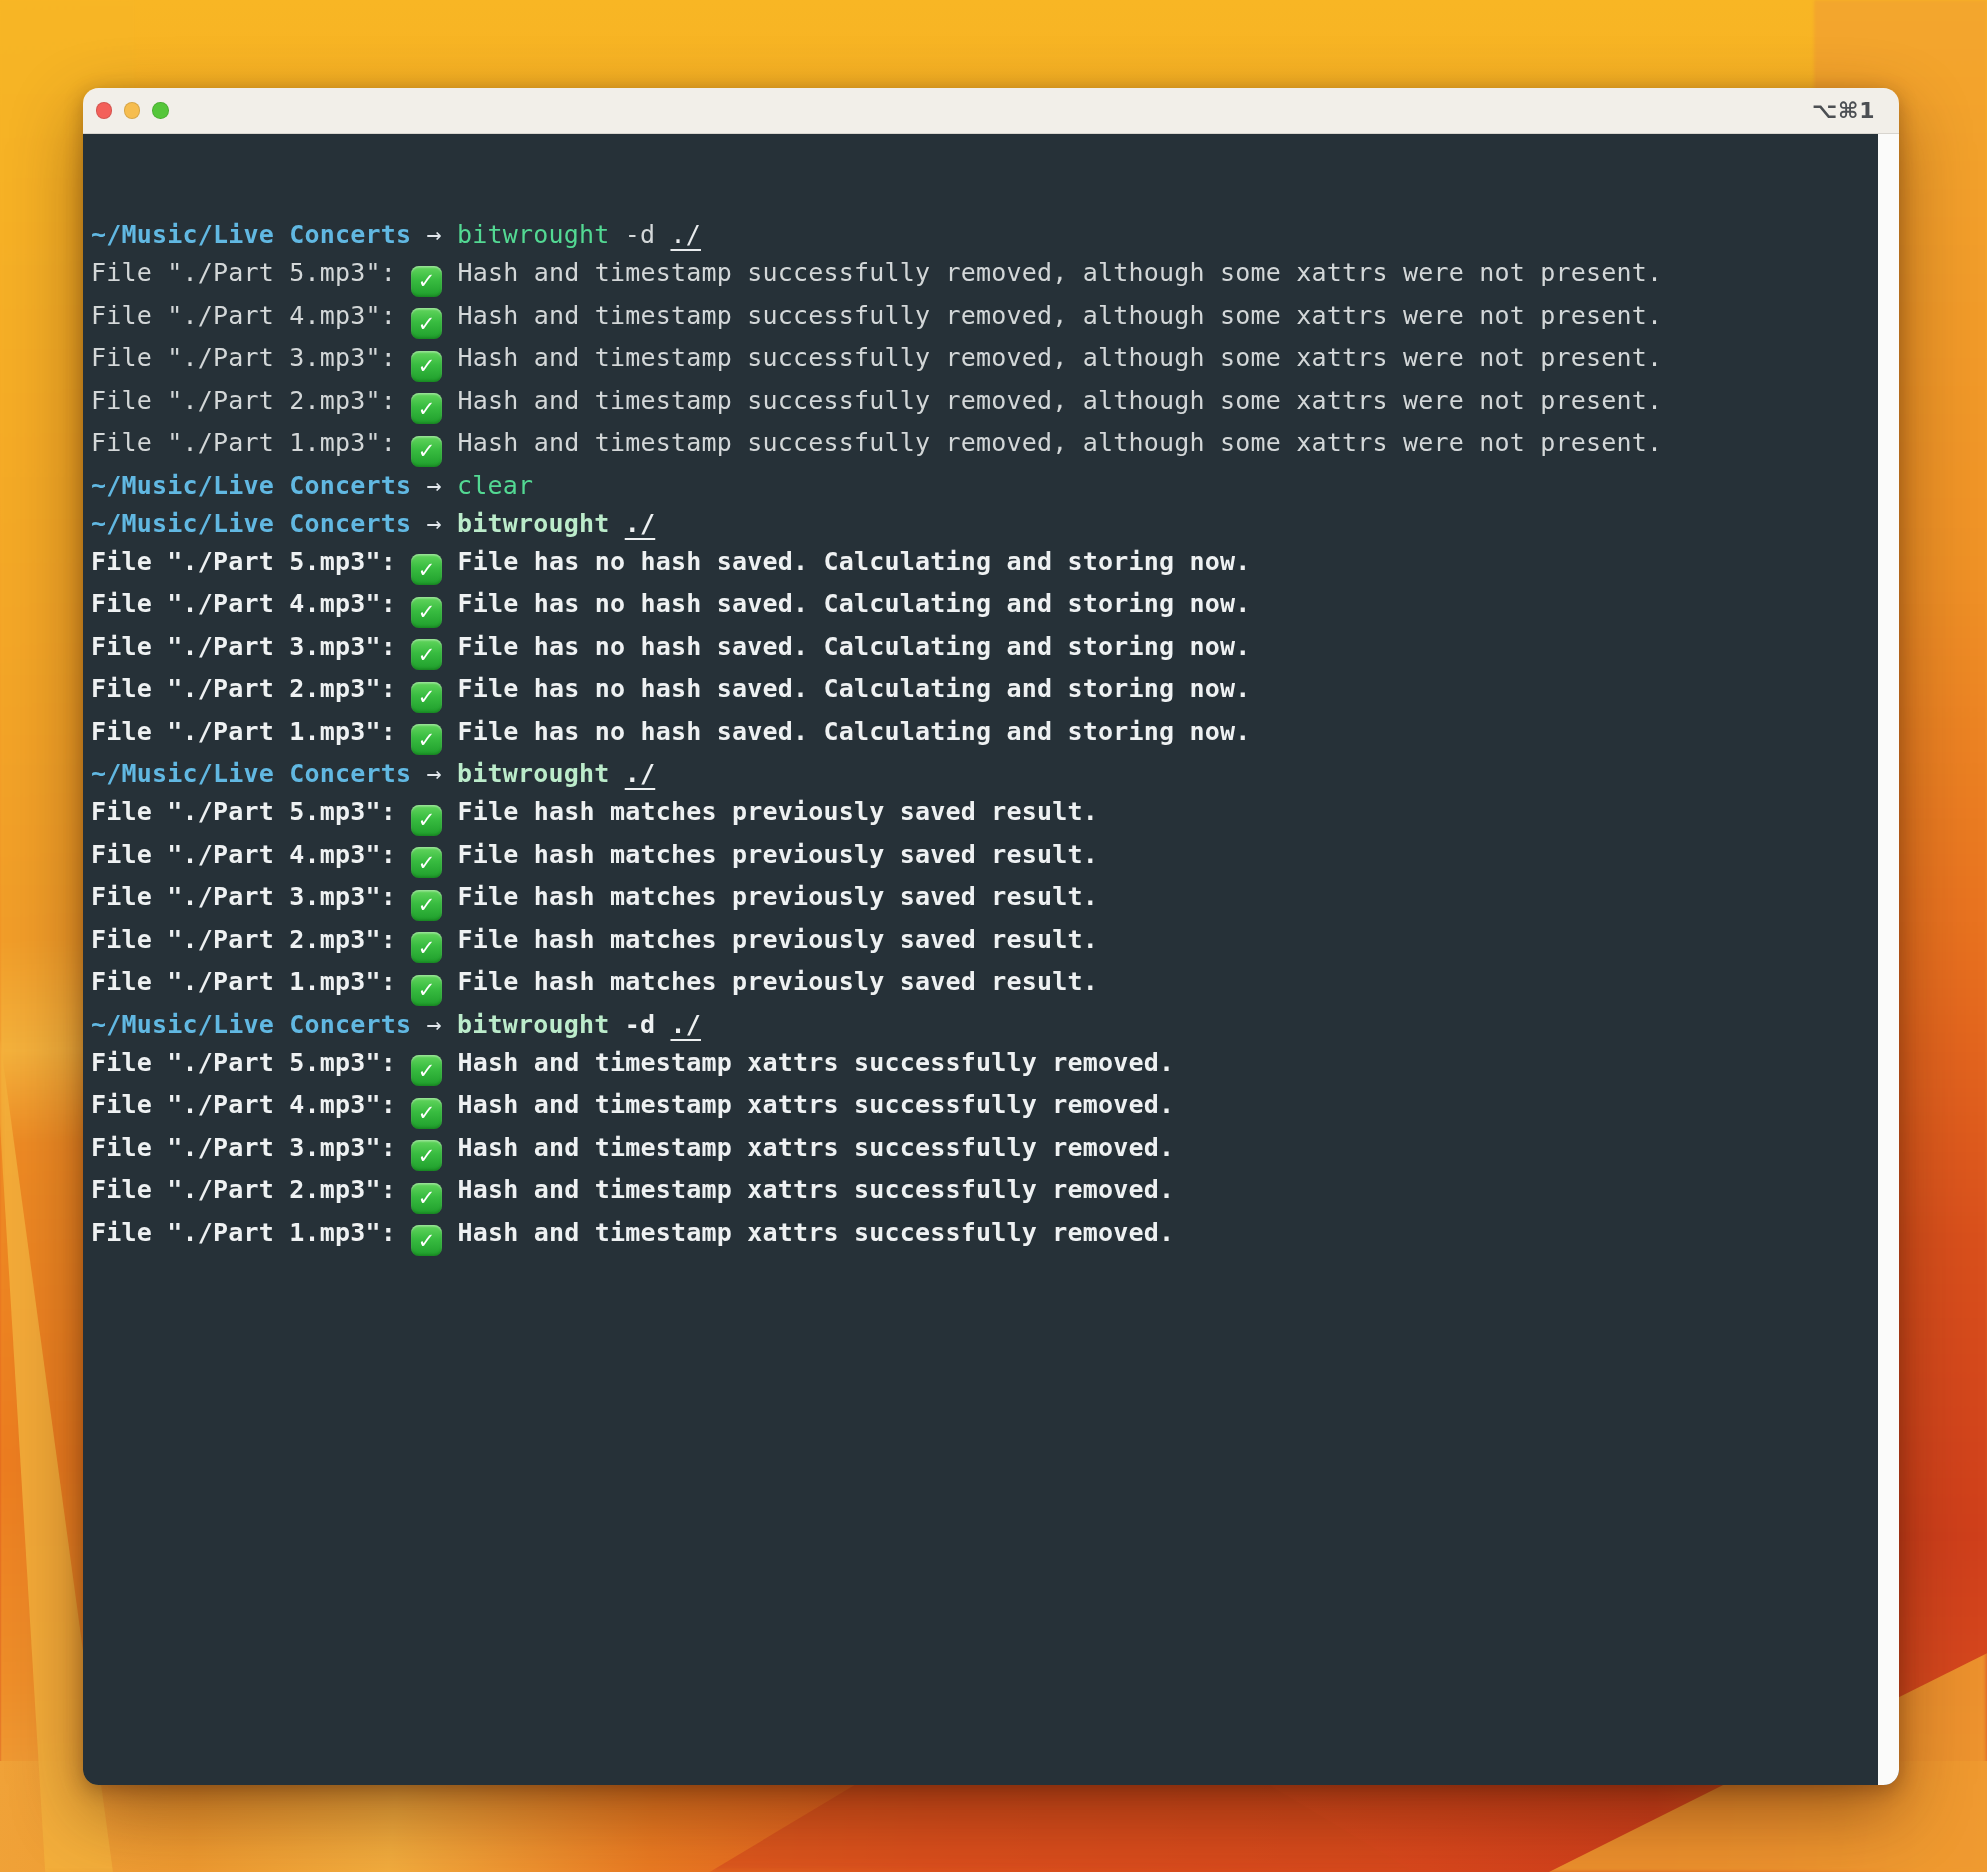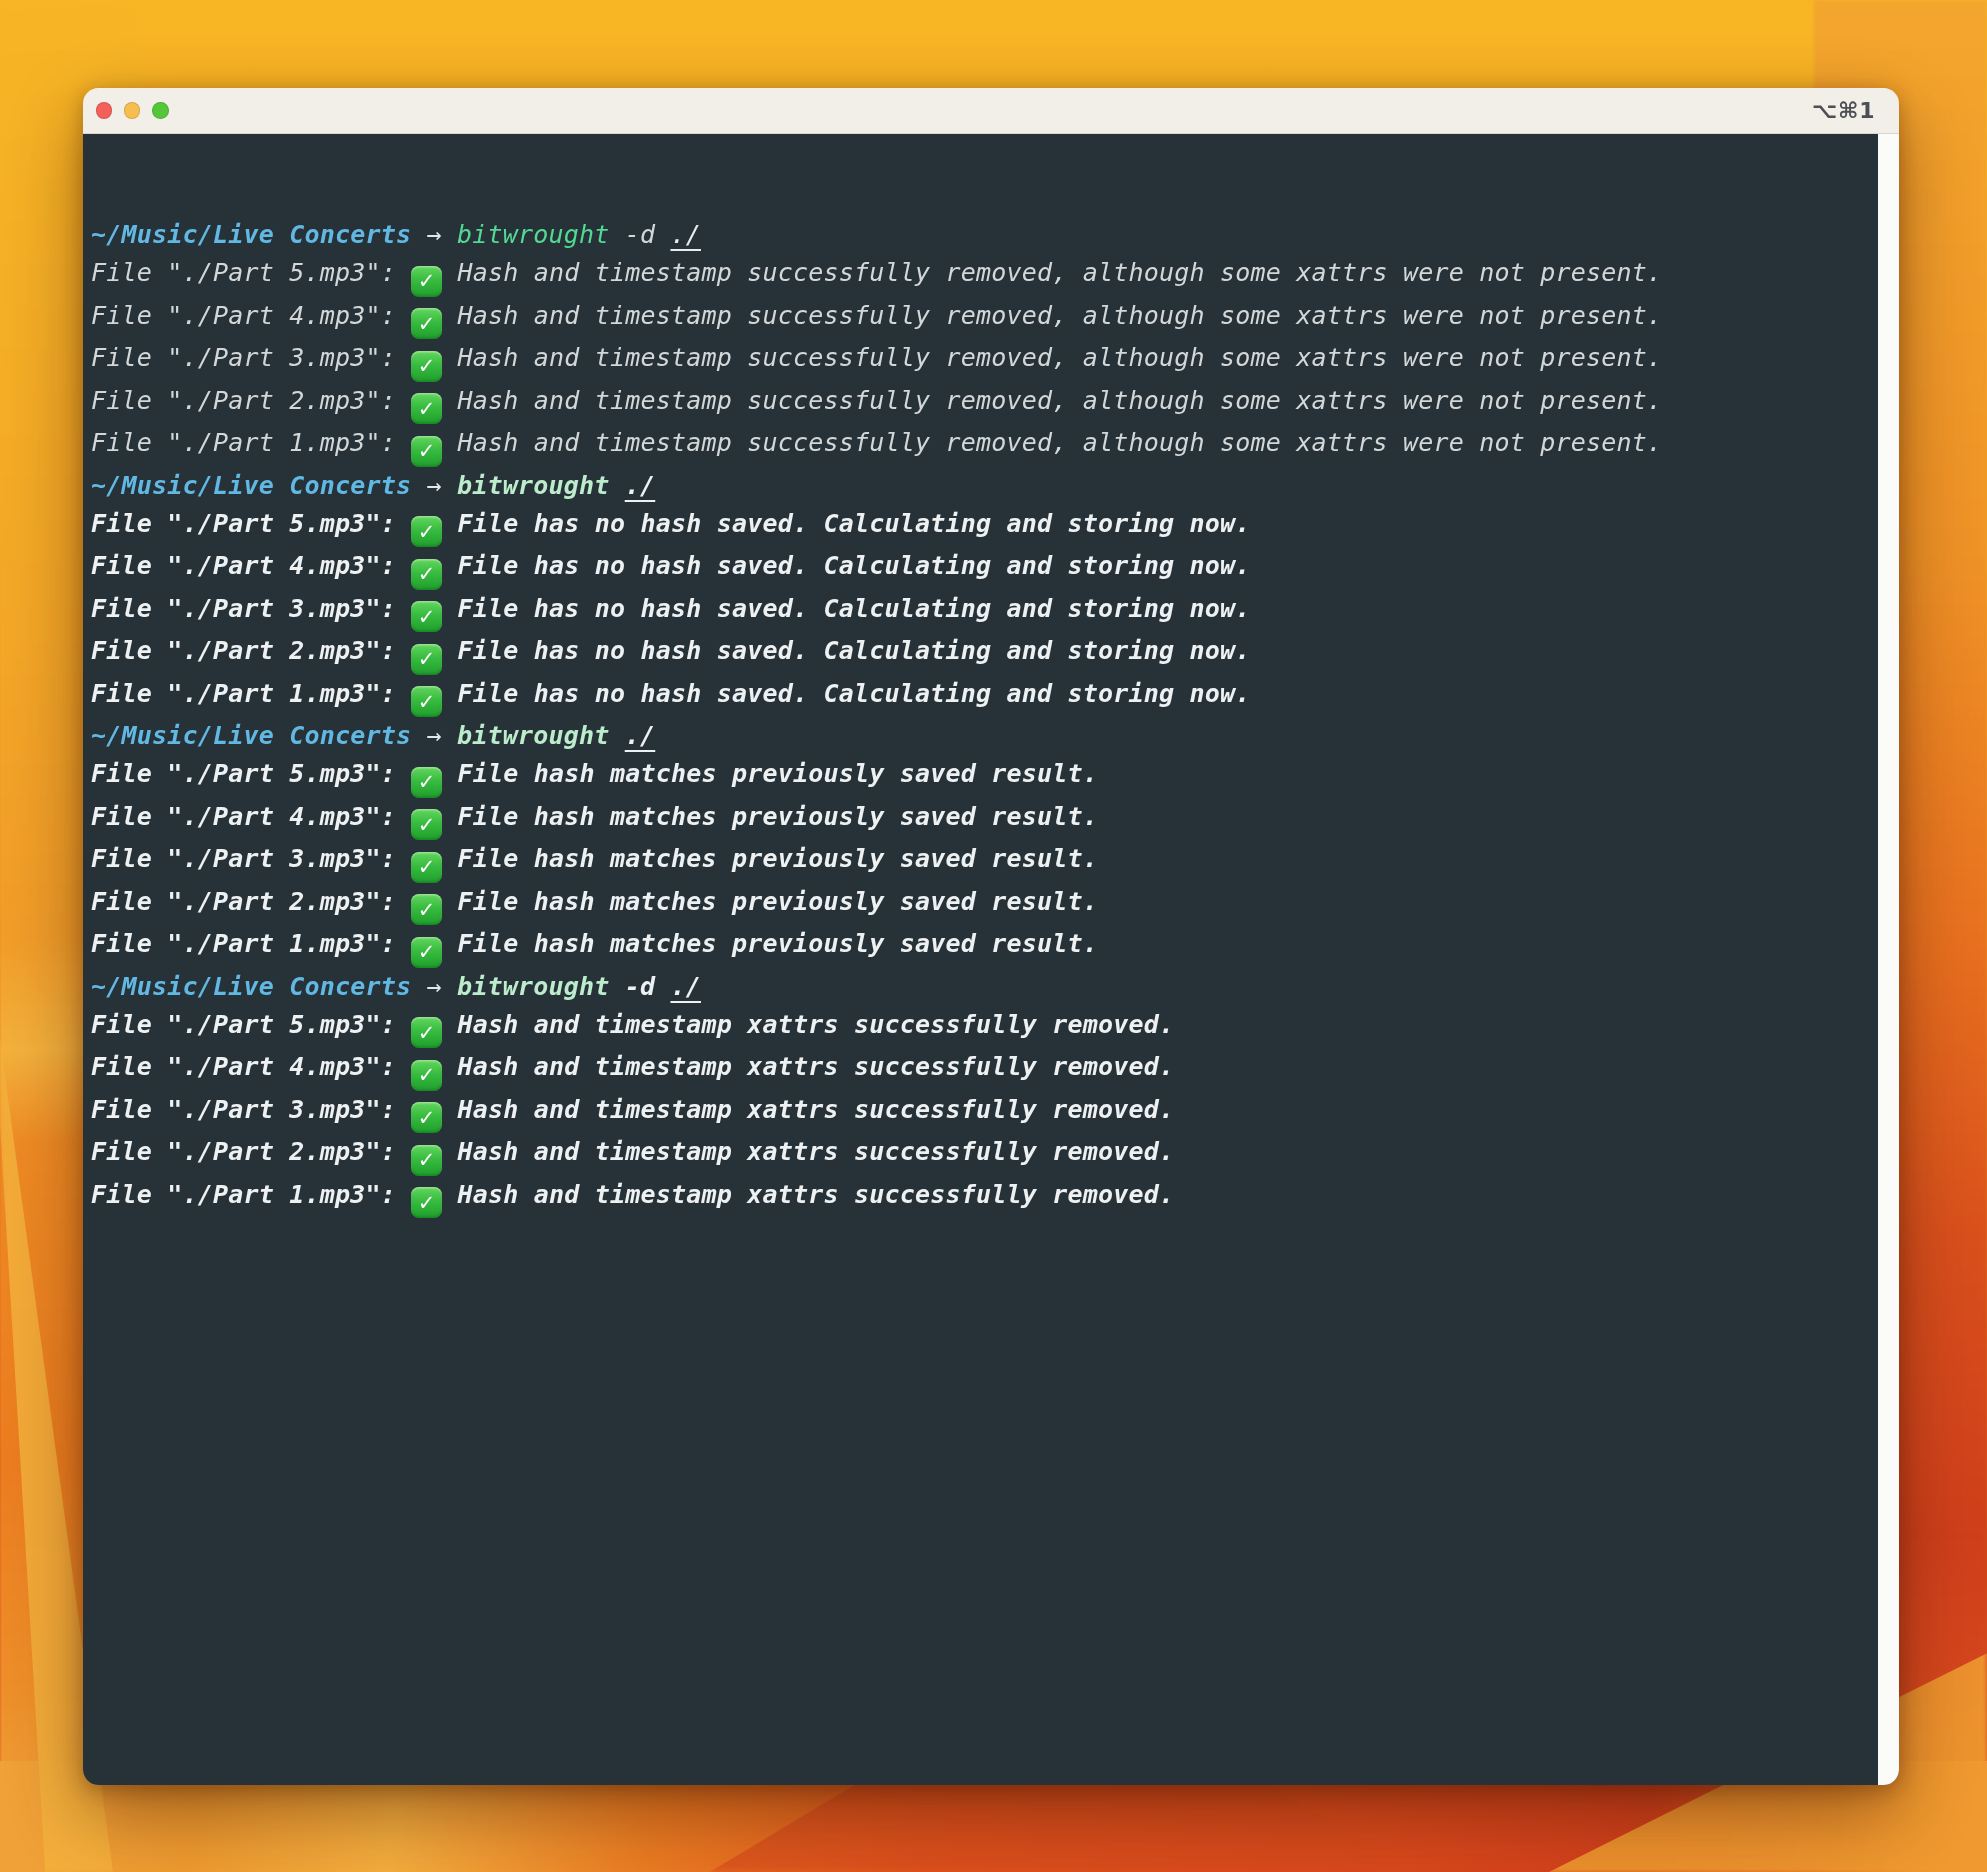--- a/index.html
+++ b/index.html
@@ -49,21 +49,21 @@
     color:#4c4f53; font-size:22px; font-weight:700; letter-spacing:0.8px;
     font-family:"DejaVu Sans", sans-serif;
   }
 
   .content { flex:1; display:flex; background:#263138; }
   .screen { flex:1; padding:82px 4.7px 0 7.9px; overflow:hidden;
     font-family:"DejaVu Sans Mono", monospace; font-size:25px; line-height:38px; letter-spacing:0.2px;
   }
   .scrollbar { flex:0 0 21px; background:#fbfbfa; }
 
-  .line { white-space:pre;font-style:italic; }
+  .line { white-space:pre; }
   .seg-path  { color:#61b8e2; font-weight:bold; }
   .seg-arrow { color:#e2e7ec; }
   .seg-cmd   { color:#53d993; }
   .seg-cmdb  { color:#bceccb; font-weight:bold; }
   .seg-plain { color:#d3d7d8; }
   .seg-plainb{ color:#eef1f2; font-weight:bold; }
   .seg-under { color:#e9ecee; text-decoration:underline; text-underline-offset:6.3px; text-decoration-thickness:1.6px; }
   .seg-underb{ color:#eef1f2; font-weight:bold; text-decoration:underline; text-underline-offset:6.3px; text-decoration-thickness:1.6px; }
 
   .check { display:inline-flex; align-items:center; justify-content:center;
@@ -95,20 +95,21 @@
     <div class="shortcut">⌥⌘1</div>
   </div>
   <div class="content">
     <div class="screen">
         <div class="line"><span class="seg-path">~/Music/Live Concerts</span><span class="seg-arrow"> → </span><span class="seg-cmd">bitwrought</span><span class="seg-plain"> -d </span><span class="seg-under">./</span></div>
         <div class="line"><span class="seg-plain">File "./Part 5.mp3": </span><span class="check">✓</span><span class="seg-plain"> Hash and timestamp successfully removed, although some xattrs were not present.</span></div>
         <div class="line"><span class="seg-plain">File "./Part 4.mp3": </span><span class="check">✓</span><span class="seg-plain"> Hash and timestamp successfully removed, although some xattrs were not present.</span></div>
         <div class="line"><span class="seg-plain">File "./Part 3.mp3": </span><span class="check">✓</span><span class="seg-plain"> Hash and timestamp successfully removed, although some xattrs were not present.</span></div>
         <div class="line"><span class="seg-plain">File "./Part 2.mp3": </span><span class="check">✓</span><span class="seg-plain"> Hash and timestamp successfully removed, although some xattrs were not present.</span></div>
         <div class="line"><span class="seg-plain">File "./Part 1.mp3": </span><span class="check">✓</span><span class="seg-plain"> Hash and timestamp successfully removed, although some xattrs were not present.</span></div>
+        <div class="line"><span class="seg-path">~/Music/Live Concerts</span><span class="seg-arrow"> → </span><span class="seg-cmd">clear</span></div>
         <div class="line"><span class="seg-path">~/Music/Live Concerts</span><span class="seg-arrow"> → </span><span class="seg-cmdb">bitwrought</span><span class="seg-plainb"> </span><span class="seg-underb">./</span></div>
         <div class="line"><span class="seg-plainb">File "./Part 5.mp3": </span><span class="check">✓</span><span class="seg-plainb"> File has no hash saved. Calculating and storing now.</span></div>
         <div class="line"><span class="seg-plainb">File "./Part 4.mp3": </span><span class="check">✓</span><span class="seg-plainb"> File has no hash saved. Calculating and storing now.</span></div>
         <div class="line"><span class="seg-plainb">File "./Part 3.mp3": </span><span class="check">✓</span><span class="seg-plainb"> File has no hash saved. Calculating and storing now.</span></div>
         <div class="line"><span class="seg-plainb">File "./Part 2.mp3": </span><span class="check">✓</span><span class="seg-plainb"> File has no hash saved. Calculating and storing now.</span></div>
         <div class="line"><span class="seg-plainb">File "./Part 1.mp3": </span><span class="check">✓</span><span class="seg-plainb"> File has no hash saved. Calculating and storing now.</span></div>
         <div class="line"><span class="seg-path">~/Music/Live Concerts</span><span class="seg-arrow"> → </span><span class="seg-cmdb">bitwrought</span><span class="seg-plainb"> </span><span class="seg-underb">./</span></div>
         <div class="line"><span class="seg-plainb">File "./Part 5.mp3": </span><span class="check">✓</span><span class="seg-plainb"> File hash matches previously saved result.</span></div>
         <div class="line"><span class="seg-plainb">File "./Part 4.mp3": </span><span class="check">✓</span><span class="seg-plainb"> File hash matches previously saved result.</span></div>
         <div class="line"><span class="seg-plainb">File "./Part 3.mp3": </span><span class="check">✓</span><span class="seg-plainb"> File hash matches previously saved result.</span></div>

